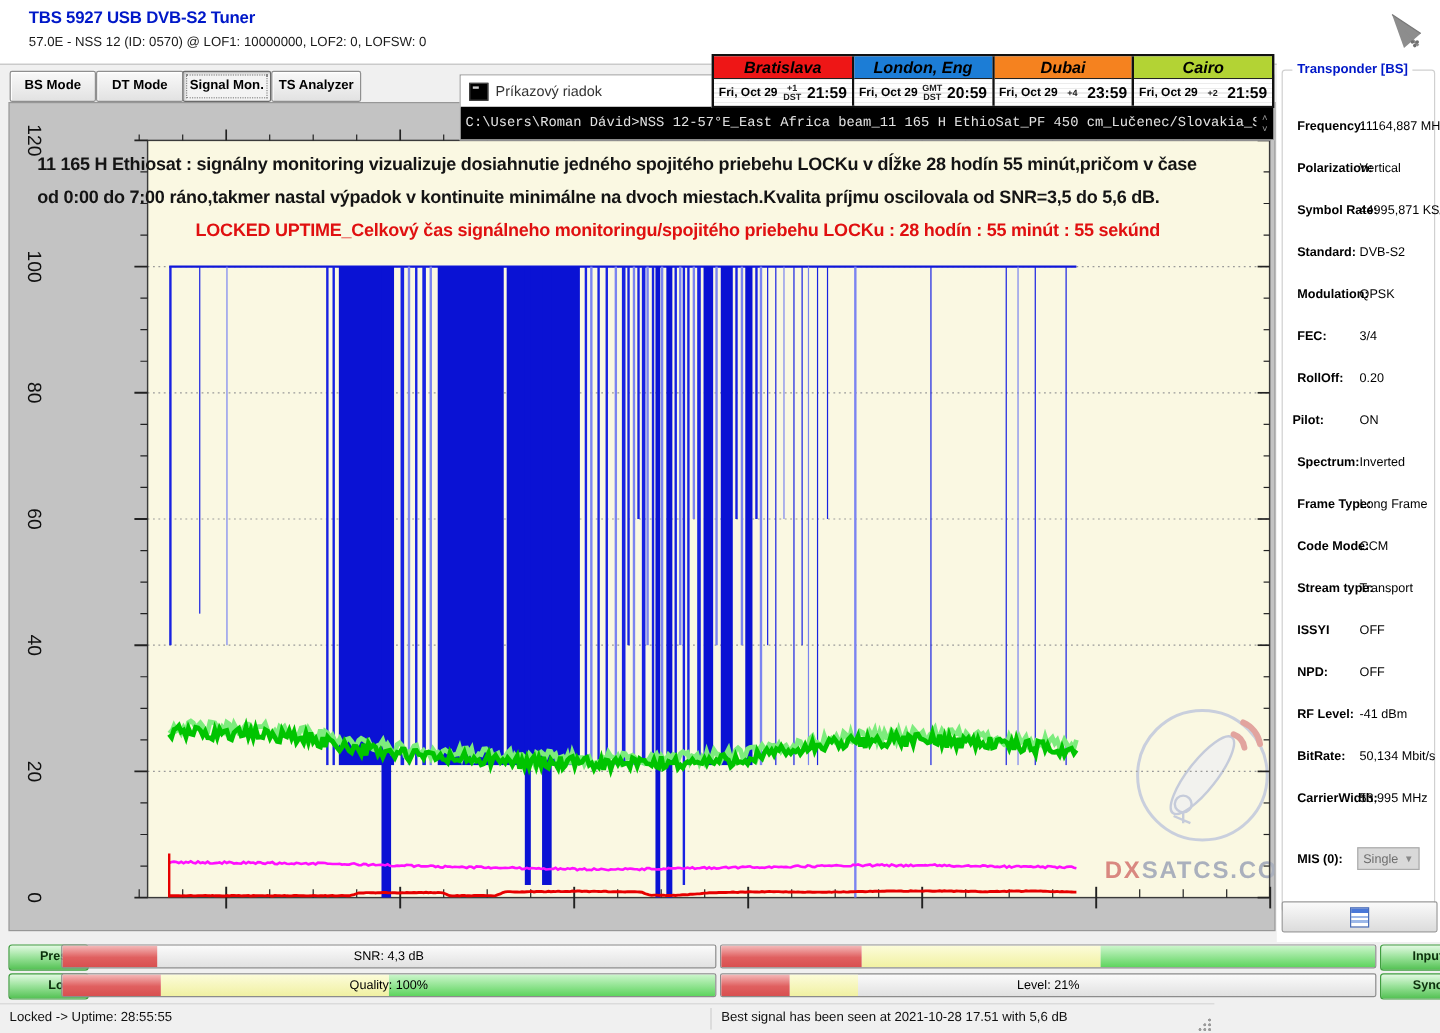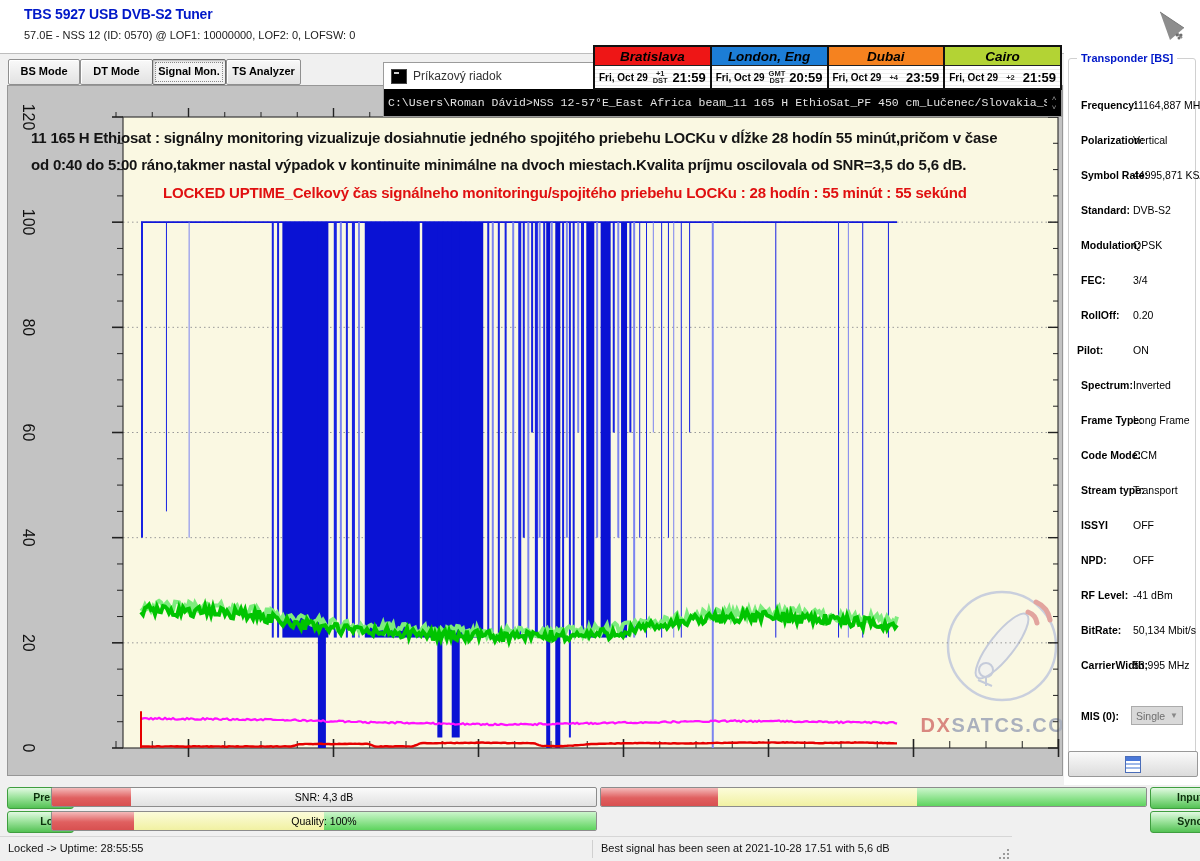--- a/index.html
+++ b/index.html
@@ -306,21 +306,21 @@
         <rect x="879.928" y="136.16666666666663" width="1" height="415.4083333333334" fill="#1822e2"></rect>
         <path d="M133 522.3 L135 524.1 L137 519.0 L139 522.8 L141 521.2 L143 524.9 L145 520.5 L147 524.0 L149 516.1 L151 514.9 L153 516.4 L155 520.1 L157 518.7 L159 516.5 L161 519.2 L163 524.5 L165 524.1 L167 515.7 L169 516.0 L171 516.4 L173 519.9 L175 523.8 L177 520.0 L179 523.1 L181 516.0 L183 517.3 L185 524.3 L187 517.3 L189 521.1 L191 525.3 L193 525.8 L195 520.5 L197 517.6 L199 517.5 L201 519.3 L203 522.6 L205 520.6 L207 519.5 L209 519.5 L211 519.5 L213 516.8 L215 522.5 L217 526.3 L219 525.4 L221 522.9 L223 526.3 L225 519.8 L227 521.7 L229 519.6 L231 524.1 L233 526.1 L235 525.8 L237 528.7 L239 526.3 L241 526.0 L243 520.6 L245 520.1 L247 528.3 L249 521.5 L251 524.8 L253 527.6 L255 528.2 L257 530.5 L259 522.0 L261 531.5 L263 523.4 L265 524.9 L267 529.2 L269 526.7 L271 531.2 L273 533.6 L275 529.9 L277 534.3 L279 533.4 L281 530.0 L283 529.4 L285 531.9 L287 535.2 L289 535.4 L291 530.9 L293 529.3 L295 530.4 L297 532.0 L299 530.9 L301 535.7 L303 538.6 L305 539.2 L307 535.1 L309 534.3 L311 531.0 L313 537.2 L315 534.1 L317 537.7 L319 542.0 L321 541.9 L323 534.4 L325 533.1 L327 535.2 L329 542.1 L331 540.0 L333 541.2 L335 539.2 L337 535.7 L339 535.0 L341 542.6 L343 541.5 L345 539.5 L347 542.4 L349 541.0 L351 545.3 L353 538.8 L355 541.8 L357 540.9 L359 543.3 L361 539.9 L363 538.9 L365 540.6 L367 540.1 L369 544.1 L371 542.7 L373 542.4 L375 537.2 L377 544.6 L379 537.6 L381 537.4 L383 541.4 L385 537.9 L387 547.4 L389 545.1 L391 542.2 L393 542.8 L395 538.2 L397 538.0 L399 541.0 L401 540.0 L403 545.4 L405 542.8 L407 541.7 L409 548.4 L411 545.5 L413 544.4 L415 541.3 L417 539.2 L419 549.0 L421 543.5 L423 546.4 L425 542.9 L427 542.7 L429 544.9 L431 547.1 L433 542.4 L435 544.7 L437 549.6 L439 541.3 L441 542.5 L443 540.8 L445 542.6 L447 544.8 L449 540.0 L451 540.3 L453 544.1 L455 542.5 L457 550.1 L459 545.1 L461 544.4 L463 548.3 L465 543.2 L467 550.8 L469 541.3 L471 546.5 L473 547.6 L475 545.3 L477 545.3 L479 550.9 L481 547.0 L483 545.1 L485 550.5 L487 549.8 L489 550.1 L491 548.6 L493 548.3 L495 545.4 L497 546.8 L499 541.1 L501 544.3 L503 545.0 L505 547.5 L507 544.0 L509 548.3 L511 541.7 L513 542.1 L515 545.5 L517 544.4 L519 543.5 L521 545.1 L523 548.4 L525 549.7 L527 548.8 L529 550.1 L531 547.6 L533 546.5 L535 542.9 L537 544.3 L539 542.3 L541 547.9 L543 543.7 L545 546.4 L547 547.1 L549 543.1 L551 545.2 L553 542.8 L555 543.5 L557 547.7 L559 542.1 L561 540.5 L563 542.1 L565 541.2 L567 548.6 L569 544.1 L571 544.8 L573 542.8 L575 549.9 L577 545.3 L579 549.1 L581 540.9 L583 547.0 L585 545.2 L587 539.0 L589 542.0 L591 542.5 L593 547.5 L595 543.4 L597 542.5 L599 538.6 L601 546.6 L603 546.3 L605 539.1 L607 537.3 L609 539.1 L611 545.6 L613 544.2 L615 538.1 L617 536.9 L619 536.6 L621 536.5 L623 544.2 L625 537.8 L627 534.9 L629 537.8 L631 538.0 L633 534.4 L635 535.4 L637 535.1 L639 538.0 L641 534.2 L643 539.5 L645 536.4 L647 535.1 L649 538.4 L651 539.0 L653 535.8 L655 538.4 L657 531.3 L659 532.1 L661 536.5 L663 536.1 L665 537.3 L667 529.5 L669 527.5 L671 533.3 L673 532.6 L675 535.6 L677 535.5 L679 527.5 L681 533.3 L683 531.1 L685 529.3 L687 531.4 L689 527.4 L691 531.6 L693 532.0 L695 524.2 L697 526.1 L699 533.3 L701 524.7 L703 531.6 L705 530.1 L707 529.7 L709 523.4 L711 524.4 L713 527.8 L715 532.0 L717 524.1 L719 527.6 L721 522.6 L723 531.4 L725 524.6 L727 530.8 L729 524.1 L731 528.8 L733 529.0 L735 522.7 L737 524.4 L739 531.0 L741 523.0 L743 529.7 L745 529.1 L747 523.8 L749 529.7 L751 527.4 L753 521.2 L755 523.5 L757 526.8 L759 526.0 L761 523.9 L763 529.3 L765 530.7 L767 526.0 L769 524.4 L771 521.1 L773 529.1 L775 527.6 L777 522.5 L779 525.7 L781 529.1 L783 522.3 L785 522.2 L787 525.3 L789 525.5 L791 521.9 L793 528.8 L795 530.4 L797 524.6 L799 527.0 L801 531.9 L803 532.1 L805 525.6 L807 524.0 L809 526.5 L811 525.3 L813 528.7 L815 525.7 L817 532.5 L819 532.5 L821 530.3 L823 529.1 L825 531.8 L827 532.6 L829 534.7 L831 535.0 L833 527.6 L835 532.1 L837 531.1 L839 531.6 L841 527.8 L843 532.6 L845 531.2 L847 528.0 L849 534.6 L851 531.3 L853 536.1 L855 532.5 L857 535.9 L859 533.3 L861 535.6 L863 528.2 L865 534.4 L867 530.9 L869 528.7 L871 533.4 L873 530.8 L875 536.6 L877 535.7 L879 530.6 L881 534.0 L883 537.9 L885 534.7 L887 537.4 L889 530.6 " fill="none" stroke="#7dec7d" stroke-width="4"></path>
         <path d="M133 526.0 L135 528.6 L137 521.9 L139 520.9 L141 518.7 L143 523.8 L145 522.5 L147 528.2 L149 520.9 L151 525.7 L153 526.2 L155 520.1 L157 520.6 L159 522.6 L161 527.1 L163 523.5 L165 528.8 L167 528.9 L169 530.1 L171 522.1 L173 528.4 L175 521.5 L177 525.3 L179 523.3 L181 522.7 L183 529.5 L185 530.4 L187 524.5 L189 522.6 L191 521.1 L193 527.2 L195 526.7 L197 519.8 L199 528.1 L201 522.3 L203 529.1 L205 521.0 L207 528.3 L209 528.2 L211 528.7 L213 522.0 L215 523.2 L217 528.9 L219 524.9 L221 528.3 L223 531.9 L225 532.3 L227 522.8 L229 527.0 L231 527.9 L233 523.0 L235 529.1 L237 524.0 L239 532.7 L241 529.6 L243 529.1 L245 532.9 L247 525.0 L249 532.2 L251 524.4 L253 532.3 L255 529.6 L257 535.7 L259 536.5 L261 528.4 L263 536.5 L265 528.1 L267 530.4 L269 531.6 L271 534.7 L273 537.1 L275 539.6 L277 536.8 L279 532.0 L281 536.3 L283 539.8 L285 541.3 L287 536.0 L289 536.2 L291 539.2 L293 542.9 L295 533.9 L297 543.5 L299 533.4 L301 536.7 L303 535.0 L305 536.6 L307 542.9 L309 539.5 L311 544.9 L313 540.2 L315 539.6 L317 539.2 L319 542.2 L321 545.4 L323 541.0 L325 541.5 L327 538.1 L329 538.2 L331 545.4 L333 548.2 L335 543.8 L337 539.5 L339 539.4 L341 542.6 L343 543.0 L345 546.1 L347 541.2 L349 540.9 L351 541.4 L353 541.9 L355 546.8 L357 545.6 L359 542.9 L361 546.7 L363 547.2 L365 549.3 L367 541.5 L369 545.8 L371 547.7 L373 547.2 L375 547.9 L377 545.7 L379 541.1 L381 548.1 L383 546.5 L385 549.1 L387 545.4 L389 548.2 L391 547.1 L393 551.3 L395 550.6 L397 546.0 L399 541.9 L401 551.6 L403 545.7 L405 543.4 L407 546.8 L409 549.3 L411 547.1 L413 549.6 L415 545.6 L417 548.1 L419 551.6 L421 547.7 L423 544.0 L425 554.5 L427 547.2 L429 553.5 L431 546.4 L433 553.4 L435 547.0 L437 544.4 L439 552.3 L441 545.4 L443 552.5 L445 544.8 L447 552.8 L449 554.0 L451 547.2 L453 550.3 L455 550.5 L457 554.1 L459 544.6 L461 554.4 L463 552.1 L465 547.5 L467 545.5 L469 544.6 L471 552.6 L473 546.2 L475 549.9 L477 549.2 L479 546.0 L481 545.1 L483 551.5 L485 550.0 L487 555.0 L489 551.1 L491 553.3 L493 546.6 L495 555.5 L497 547.3 L499 547.7 L501 555.2 L503 548.9 L505 546.6 L507 550.7 L509 546.9 L511 551.0 L513 550.2 L515 550.0 L517 553.7 L519 545.6 L521 546.7 L523 552.5 L525 546.3 L527 547.6 L529 547.7 L531 550.4 L533 550.5 L535 551.9 L537 547.0 L539 553.0 L541 554.0 L543 544.5 L545 554.1 L547 552.8 L549 548.6 L551 549.6 L553 549.5 L555 545.9 L557 554.2 L559 551.7 L561 553.8 L563 550.2 L565 548.8 L567 549.6 L569 546.8 L571 549.6 L573 549.0 L575 549.8 L577 550.3 L579 546.2 L581 550.7 L583 546.0 L585 549.2 L587 550.2 L589 547.1 L591 549.0 L593 543.5 L595 542.9 L597 546.2 L599 547.2 L601 552.9 L603 551.0 L605 544.2 L607 549.5 L609 548.8 L611 549.7 L613 547.9 L615 550.6 L617 546.3 L619 546.9 L621 548.3 L623 540.0 L625 544.1 L627 546.1 L629 541.2 L631 538.3 L633 541.8 L635 539.0 L637 542.9 L639 538.0 L641 539.3 L643 535.8 L645 539.3 L647 542.5 L649 539.6 L651 541.9 L653 539.3 L655 540.5 L657 538.7 L659 542.3 L661 539.6 L663 535.0 L665 539.6 L667 537.7 L669 531.8 L671 539.5 L673 534.9 L675 534.8 L677 537.8 L679 538.9 L681 534.6 L683 530.3 L685 532.2 L687 529.1 L689 531.8 L691 536.4 L693 532.8 L695 537.3 L697 535.6 L699 530.0 L701 527.9 L703 530.9 L705 532.5 L707 527.6 L709 536.0 L711 528.6 L713 537.2 L715 527.8 L717 534.1 L719 530.5 L721 531.4 L723 528.5 L725 532.3 L727 536.0 L729 534.5 L731 535.9 L733 532.4 L735 525.5 L737 530.5 L739 525.3 L741 530.2 L743 534.7 L745 527.4 L747 536.1 L749 526.8 L751 528.4 L753 534.6 L755 526.2 L757 525.8 L759 529.4 L761 530.2 L763 531.2 L765 533.0 L767 532.4 L769 525.3 L771 533.1 L773 534.1 L775 526.3 L777 535.1 L779 528.4 L781 536.9 L783 527.4 L785 533.8 L787 530.2 L789 536.8 L791 529.1 L793 537.3 L795 528.9 L797 531.2 L799 528.9 L801 533.0 L803 529.3 L805 536.8 L807 529.9 L809 535.4 L811 533.2 L813 536.7 L815 537.2 L817 528.4 L819 537.3 L821 536.6 L823 530.6 L825 530.0 L827 531.9 L829 531.3 L831 532.7 L833 537.7 L835 531.7 L837 538.7 L839 530.0 L841 536.8 L843 540.4 L845 539.2 L847 532.1 L849 531.4 L851 538.7 L853 538.1 L855 542.6 L857 531.6 L859 532.3 L861 532.1 L863 539.0 L865 534.6 L867 539.6 L869 540.8 L871 540.9 L873 540.0 L875 543.3 L877 537.2 L879 543.3 L881 539.3 L883 538.4 L885 537.6 L887 541.9 L889 539.1 " fill="none" stroke="#00c400" stroke-width="4"></path>
         <path d="M133 633.2 L135 632.4 L137 632.0 L139 632.3 L141 633.2 L143 632.1 L145 633.4 L147 632.3 L149 632.9 L151 631.8 L153 633.0 L155 633.4 L157 631.9 L159 633.2 L161 632.7 L163 633.4 L165 632.0 L167 633.5 L169 633.6 L171 633.3 L173 633.1 L175 632.7 L177 633.7 L179 632.0 L181 633.2 L183 632.3 L185 632.8 L187 633.6 L189 633.3 L191 633.6 L193 633.7 L195 632.2 L197 633.6 L199 632.3 L201 633.0 L203 632.8 L205 633.7 L207 632.4 L209 632.6 L211 633.5 L213 633.9 L215 632.8 L217 633.0 L219 632.4 L221 633.9 L223 634.1 L225 632.9 L227 633.7 L229 633.0 L231 633.8 L233 634.0 L235 633.6 L237 634.0 L239 633.0 L241 633.4 L243 634.0 L245 633.6 L247 633.2 L249 634.3 L251 633.7 L253 633.2 L255 634.3 L257 632.9 L259 633.1 L261 633.1 L263 633.2 L265 633.8 L267 633.8 L269 634.0 L271 634.0 L273 634.0 L275 633.8 L277 634.5 L279 634.2 L281 634.5 L283 634.5 L285 633.8 L287 633.4 L289 634.2 L291 634.9 L293 635.0 L295 633.9 L297 634.1 L299 635.3 L301 634.7 L303 634.2 L305 635.0 L307 634.8 L309 634.7 L311 634.6 L313 635.2 L315 634.2 L317 635.5 L319 635.9 L321 635.8 L323 635.4 L325 635.6 L327 635.3 L329 635.5 L331 634.7 L333 634.8 L335 634.9 L337 636.3 L339 635.5 L341 635.1 L343 636.0 L345 636.0 L347 636.0 L349 635.9 L351 635.3 L353 635.5 L355 636.5 L357 635.9 L359 636.8 L361 637.0 L363 635.6 L365 636.2 L367 636.2 L369 636.7 L371 636.3 L373 636.5 L375 636.6 L377 636.2 L379 636.7 L381 637.3 L383 636.2 L385 636.3 L387 637.5 L389 636.0 L391 636.2 L393 636.2 L395 637.0 L397 637.3 L399 636.7 L401 637.6 L403 637.1 L405 636.9 L407 637.2 L409 637.4 L411 637.3 L413 637.1 L415 637.3 L417 637.1 L419 636.6 L421 637.2 L423 637.5 L425 636.8 L427 638.2 L429 638.1 L431 637.2 L433 638.0 L435 637.4 L437 637.5 L439 637.8 L441 637.5 L443 638.1 L445 637.6 L447 638.6 L449 638.4 L451 638.2 L453 638.1 L455 637.2 L457 638.8 L459 637.7 L461 638.3 L463 638.5 L465 637.6 L467 638.1 L469 637.5 L471 637.7 L473 639.1 L475 638.2 L477 638.5 L479 637.7 L481 639.1 L483 638.8 L485 639.1 L487 637.7 L489 638.8 L491 638.8 L493 638.0 L495 638.4 L497 638.8 L499 639.2 L501 638.5 L503 638.6 L505 638.6 L507 638.0 L509 638.6 L511 638.7 L513 637.6 L515 638.2 L517 637.8 L519 638.1 L521 638.4 L523 638.4 L525 639.0 L527 637.9 L529 638.9 L531 637.4 L533 637.4 L535 638.3 L537 638.2 L539 638.6 L541 638.4 L543 638.5 L545 637.9 L547 638.3 L549 637.3 L551 637.7 L553 637.6 L555 637.6 L557 637.1 L559 637.3 L561 637.9 L563 637.6 L565 637.0 L567 637.7 L569 636.8 L571 638.0 L573 637.5 L575 637.5 L577 637.0 L579 636.6 L581 637.9 L583 636.8 L585 638.0 L587 637.1 L589 637.8 L591 637.7 L593 637.2 L595 636.7 L597 636.4 L599 637.4 L601 636.9 L603 636.5 L605 636.4 L607 637.5 L609 636.8 L611 636.2 L613 636.5 L615 636.2 L617 635.9 L619 636.9 L621 637.0 L623 636.7 L625 637.2 L627 636.9 L629 637.2 L631 636.7 L633 636.2 L635 637.1 L637 636.1 L639 636.3 L641 636.6 L643 636.3 L645 636.6 L647 636.4 L649 636.7 L651 636.9 L653 636.1 L655 635.6 L657 635.3 L659 636.1 L661 636.5 L663 636.6 L665 635.1 L667 635.5 L669 636.4 L671 636.6 L673 635.5 L675 635.5 L677 635.1 L679 635.6 L681 635.5 L683 635.4 L685 635.5 L687 635.2 L689 635.0 L691 635.2 L693 635.5 L695 635.9 L697 635.9 L699 635.9 L701 635.9 L703 634.6 L705 635.0 L707 634.4 L709 635.1 L711 635.8 L713 635.0 L715 634.7 L717 634.4 L719 635.9 L721 635.3 L723 634.6 L725 634.9 L727 634.3 L729 635.4 L731 634.7 L733 635.9 L735 634.4 L737 635.0 L739 635.9 L741 635.1 L743 634.7 L745 636.0 L747 634.9 L749 635.7 L751 634.6 L753 635.7 L755 635.2 L757 635.1 L759 635.1 L761 635.2 L763 634.9 L765 635.2 L767 634.8 L769 634.8 L771 634.4 L773 635.6 L775 635.0 L777 635.7 L779 634.7 L781 635.6 L783 635.0 L785 635.8 L787 636.2 L789 635.8 L791 635.7 L793 636.1 L795 635.9 L797 635.4 L799 635.2 L801 636.0 L803 635.9 L805 635.7 L807 635.9 L809 636.1 L811 635.2 L813 635.3 L815 636.1 L817 635.6 L819 635.7 L821 636.5 L823 636.2 L825 636.6 L827 636.0 L829 635.5 L831 637.1 L833 635.7 L835 637.0 L837 636.2 L839 635.7 L841 635.7 L843 636.4 L845 635.9 L847 636.0 L849 636.2 L851 636.0 L853 636.6 L855 636.5 L857 635.7 L859 636.6 L861 636.2 L863 637.3 L865 635.8 L867 635.9 L869 636.2 L871 636.4 L873 637.3 L875 636.2 L877 636.9 L879 637.3 L881 636.4 L883 636.2 L885 636.1 L887 637.1 L889 637.6 " fill="none" stroke="#ff10ff" stroke-width="2.2"></path>
         <path d="M133 660.4 L135 660.5 L137 660.5 L139 660.5 L141 660.4 L143 660.6 L145 660.5 L147 660.6 L149 660.3 L151 660.2 L153 660.6 L155 660.6 L157 660.4 L159 660.4 L161 660.4 L163 660.2 L165 660.4 L167 660.5 L169 660.2 L171 660.5 L173 660.5 L175 660.5 L177 660.7 L179 660.7 L181 660.3 L183 660.6 L185 660.2 L187 660.3 L189 660.4 L191 660.3 L193 660.6 L195 660.5 L197 660.4 L199 660.3 L201 660.7 L203 660.3 L205 660.5 L207 660.4 L209 660.4 L211 660.4 L213 660.6 L215 660.2 L217 660.6 L219 660.7 L221 660.3 L223 660.4 L225 660.4 L227 660.6 L229 660.2 L231 660.5 L233 660.6 L235 660.6 L237 660.3 L239 660.3 L241 660.4 L243 660.5 L245 660.5 L247 660.6 L249 660.6 L251 660.5 L253 660.2 L255 660.4 L257 660.6 L259 660.4 L261 660.5 L263 660.2 L265 660.7 L267 660.4 L269 660.3 L271 660.6 L273 660.6 L275 660.4 L277 660.2 L279 660.4 L281 660.5 L283 660.5 L285 660.0 L287 659.5 L289 658.8 L291 658.1 L293 658.2 L295 658.2 L297 657.9 L299 657.9 L301 658.0 L303 657.9 L305 658.2 L307 657.9 L309 658.0 L311 657.8 L313 657.8 L315 658.0 L317 658.1 L319 658.0 L321 658.0 L323 658.2 L325 658.2 L327 658.0 L329 658.1 L331 657.8 L333 658.0 L335 658.0 L337 657.8 L339 658.0 L341 657.8 L343 657.7 L345 657.9 L347 657.6 L349 657.9 L351 657.7 L353 658.0 L355 658.0 L357 657.7 L359 657.8 L361 658.1 L363 658.8 L365 659.7 L367 660.5 L369 660.6 L371 660.6 L373 660.3 L375 660.6 L377 660.2 L379 660.2 L381 660.5 L383 660.5 L385 660.6 L387 660.2 L389 660.3 L391 660.3 L393 660.3 L395 660.2 L397 660.4 L399 660.4 L401 660.4 L403 660.6 L405 660.3 L407 659.5 L409 659.0 L411 657.8 L413 657.2 L415 657.0 L417 657.0 L419 657.2 L421 657.3 L423 657.2 L425 657.4 L427 657.1 L429 657.3 L431 657.1 L433 657.0 L435 656.8 L437 657.3 L439 656.9 L441 656.9 L443 656.8 L445 657.1 L447 657.2 L449 656.7 L451 657.1 L453 656.9 L455 657.0 L457 656.6 L459 656.9 L461 657.0 L463 656.8 L465 656.9 L467 657.0 L469 656.5 L471 656.8 L473 656.5 L475 656.5 L477 656.9 L479 656.6 L481 656.7 L483 657.1 L485 656.8 L487 656.7 L489 656.8 L491 656.9 L493 657.0 L495 656.7 L497 656.7 L499 657.2 L501 657.2 L503 657.1 L505 657.0 L507 657.1 L509 657.1 L511 657.2 L513 657.3 L515 657.0 L517 657.1 L519 657.0 L521 657.1 L523 657.2 L525 657.3 L527 657.5 L529 658.5 L531 659.2 L533 659.7 L535 660.1 L537 659.9 L539 659.9 L541 660.1 L543 660.0 L545 660.0 L547 660.3 L549 660.3 L551 660.3 L553 660.0 L555 660.2 L557 659.9 L559 659.8 L561 659.6 L563 659.6 L565 659.7 L567 659.2 L569 659.2 L571 659.1 L573 658.9 L575 658.9 L577 658.6 L579 658.3 L581 658.3 L583 658.0 L585 658.0 L587 657.9 L589 658.0 L591 657.8 L593 657.7 L595 657.7 L597 657.7 L599 657.6 L601 657.5 L603 657.3 L605 657.6 L607 657.7 L609 657.3 L611 657.3 L613 657.5 L615 657.3 L617 657.1 L619 657.2 L621 657.3 L623 657.2 L625 657.4 L627 656.9 L629 657.3 L631 657.0 L633 656.9 L635 657.0 L637 657.1 L639 657.0 L641 657.0 L643 657.2 L645 657.3 L647 657.0 L649 657.4 L651 657.3 L653 657.3 L655 657.4 L657 657.3 L659 657.4 L661 657.5 L663 657.6 L665 657.2 L667 657.3 L669 657.5 L671 657.5 L673 657.4 L675 657.4 L677 657.5 L679 657.4 L681 657.5 L683 657.2 L685 657.6 L687 657.2 L689 657.2 L691 657.4 L693 657.4 L695 657.0 L697 657.4 L699 657.3 L701 657.1 L703 657.1 L705 657.0 L707 656.9 L709 656.8 L711 656.9 L713 657.1 L715 657.0 L717 656.6 L719 656.9 L721 656.7 L723 656.7 L725 656.8 L727 656.7 L729 656.7 L731 656.5 L733 656.5 L735 656.5 L737 656.4 L739 656.6 L741 656.4 L743 656.5 L745 656.8 L747 656.8 L749 656.8 L751 656.3 L753 656.6 L755 656.4 L757 656.6 L759 656.6 L761 656.7 L763 656.4 L765 656.4 L767 656.5 L769 656.7 L771 656.7 L773 656.6 L775 656.3 L777 656.7 L779 656.3 L781 656.6 L783 656.5 L785 656.5 L787 656.9 L789 656.5 L791 656.6 L793 656.7 L795 656.8 L797 656.7 L799 656.9 L801 656.7 L803 656.7 L805 656.7 L807 657.0 L809 657.1 L811 657.2 L813 657.1 L815 657.2 L817 656.8 L819 656.9 L821 656.9 L823 656.7 L825 657.0 L827 656.8 L829 656.7 L831 657.0 L833 656.5 L835 656.5 L837 656.6 L839 656.5 L841 656.4 L843 656.9 L845 656.8 L847 656.3 L849 656.6 L851 656.4 L853 656.5 L855 656.4 L857 656.6 L859 656.4 L861 656.7 L863 656.6 L865 656.8 L867 657.0 L869 657.0 L871 657.1 L873 656.8 L875 657.2 L877 656.9 L879 657.2 L881 657.0 L883 657.2 L885 657.3 L887 657.4 L889 657.4 " fill="none" stroke="#e60000" stroke-width="2.4"></path>
         <line x1="133" y1="662" x2="133" y2="625.1916666666666" stroke="#e60000" stroke-width="2"></line>
       </svg>
   </div>
 
   <div class="anno abs" style="left:31px;top:129px">11 165 H Ethiosat : signálny monitoring vizualizuje dosiahnutie jedného spojitého priebehu LOCKu v dĺžke 28 hodín 55 minút,pričom v čase</div>
-  <div class="anno abs" style="left:31px;top:156px">od 0:40 do 5:00 ráno,takmer nastal výpadok v kontinuite minimálne na dvoch miestach.Kvalita príjmu oscilovala od SNR=3,5 do 5,6 dB.</div>
+  <div class="anno abs" style="left:31px;top:156px">od 0:00 do 7:00 ráno,takmer nastal výpadok v kontinuite minimálne na dvoch miestach.Kvalita príjmu oscilovala od SNR=3,5 do 5,6 dB.</div>
   <div class="anno red abs" style="left:163px;top:184px">LOCKED UPTIME_Celkový čas signálneho monitoringu/spojitého priebehu LOCKu : 28 hodín : 55 minút : 55 sekúnd</div>
 
   <div class="abs cmd">
     <div class="cmd-title">
       <div class="cmd-ico"></div>
       <div class="cmd-title-text">Príkazový riadok</div>
     </div>
     <div class="cmd-body">
       <div class="cmd-line">C:\Users\Roman Dávid&gt;NSS 12-57°E_East Africa beam_11 165 H EthioSat_PF 450 cm_Lučenec/Slovakia_Signal monitoring_28.10.21+</div>
       <div class="cmd-scroll">
@@ -435,20 +435,25 @@
       <div class="seg green" style="left: 58%; width: 42%;"></div>
       <div class="seg yellow" style="left: 21.5%; width: 36.5%;"></div>
       <div class="seg red" style="left: 0%; width: 21.5%;"></div>
     </div>
   <div class="abs bar" style="left:51px;top:811px;width:546px" id="bar-quality">
       <div class="seg green" style="left: 50%; width: 50%;"></div>
       <div class="seg yellow" style="left: 15%; width: 35%;"></div>
       <div class="seg red" style="left: 0%; width: 15%;"></div>
     <div class="bar-label">Quality: 100%</div>
     </div>
+  <div class="abs bar" style="left:600px;top:811px;width:547px" id="bar-level">
+      <div class="seg yellow" style="left: 10.5%; width: 10.5%;"></div>
+      <div class="seg red" style="left: 0%; width: 10.5%;"></div>
+    <div class="bar-label">Level: 21%</div>
+    </div>
   <div class="abs gbtn" style="left:1150px;top:787px;width:46px">Input TS</div>
   <div class="abs gbtn" style="left:1150px;top:811px;width:46px">Sync TS</div>
 
   <div class="abs footer">
     <div class="txt" style="left:8px">Locked -&gt; Uptime: 28:55:55</div>
     <div class="fsep" style="left:592px"></div>
     <div class="txt" style="left:601px">Best signal has been seen at 2021-10-28 17.51 with 5,6 dB</div>
     <div class="grip"></div>
   </div>
 </div>

